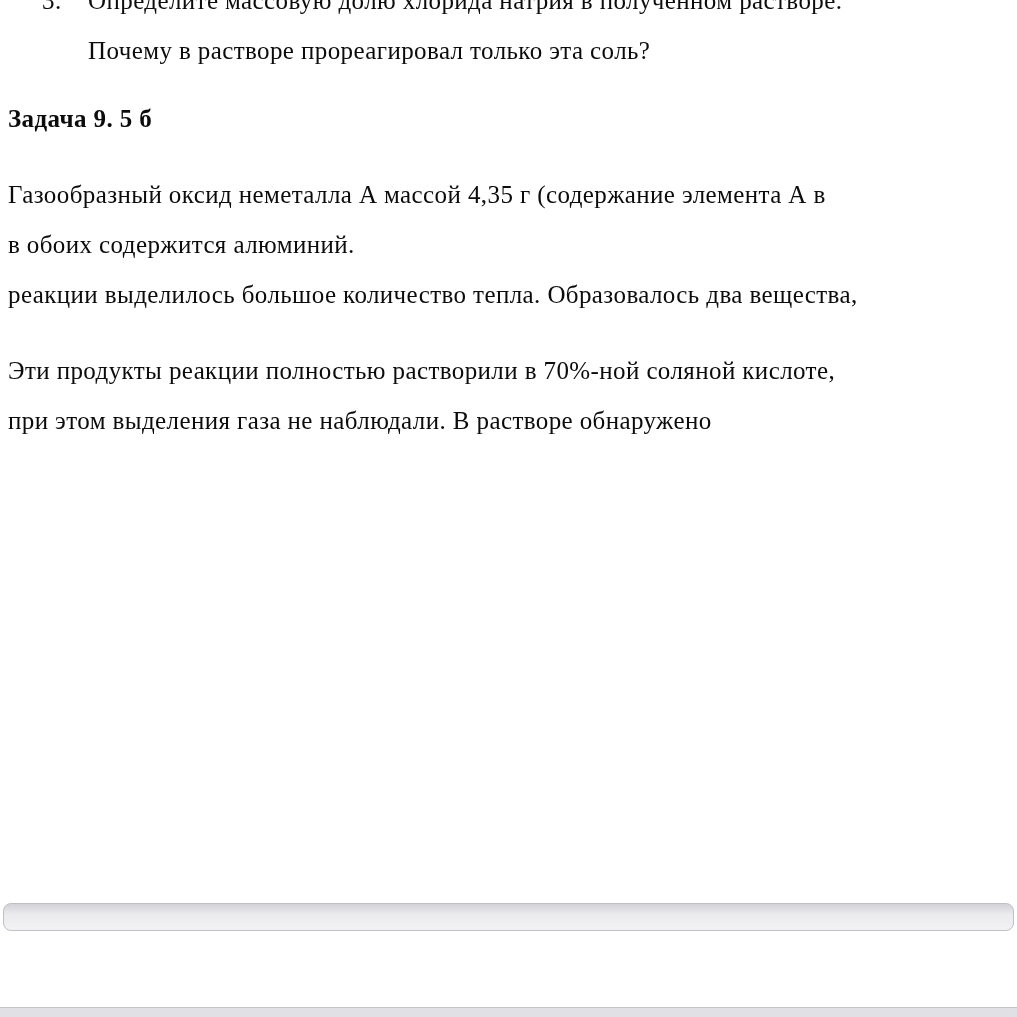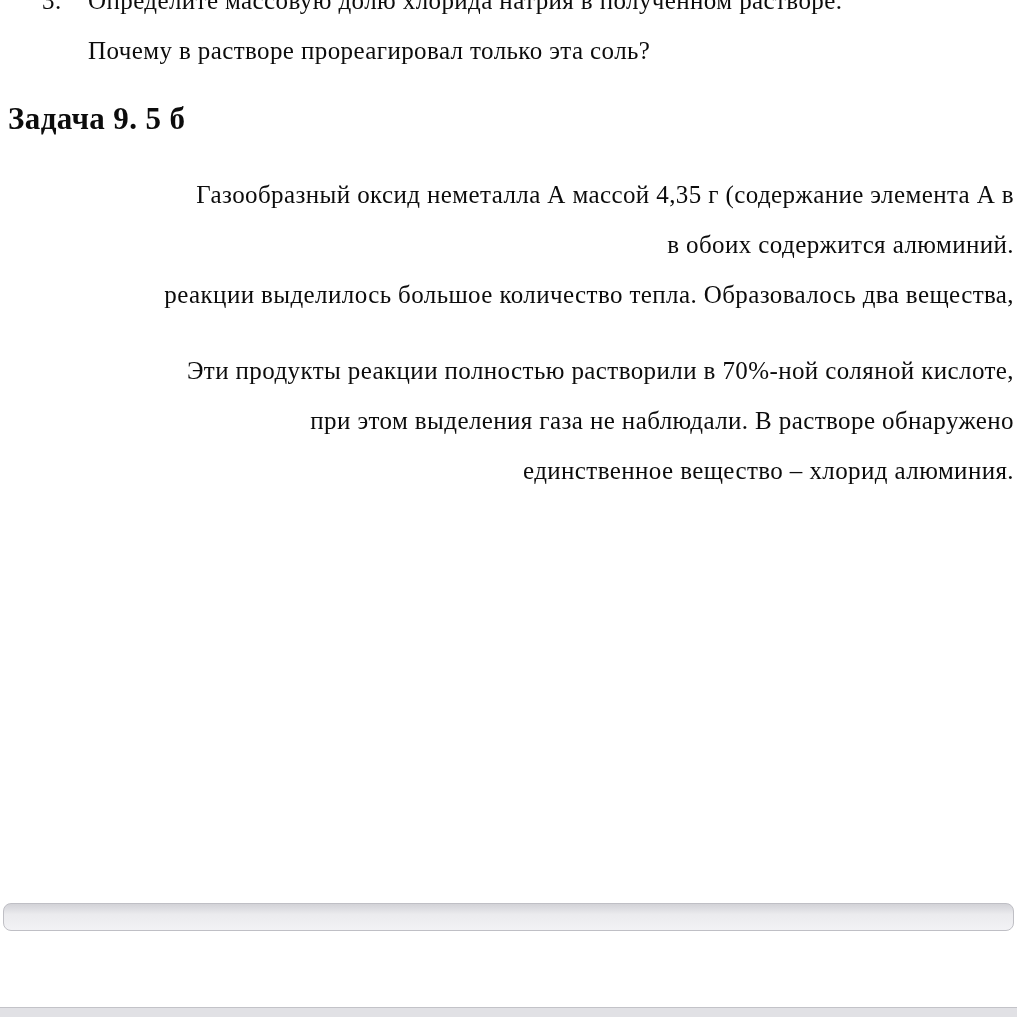--- a/index.html
+++ b/index.html
@@ -29,27 +29,26 @@
     position: relative;
     padding-left: 80px;
   }
   .list-item .num {
     position: absolute;
     left: 34px;
     top: 0;
   }
   .heading {
     margin: 18px 0 0 0;
-    font-size: 31px;
+    font-size: 25px;
     line-height: 50px;
     font-weight: bold;
   }
   .para {
     margin-top: 26px;
-    text-align: right;
   }
   .line {
     white-space: nowrap;
   }
   .scrollbar-track {
     position: absolute;
     left: 3px;
     right: 3px;
     top: 903px;
     height: 28px;
@@ -86,21 +85,20 @@
 
     <div class="para">
       <div class="line">Газообразный оксид неметалла А массой 4,35 г (содержание элемента А в</div>
       <div class="line">в обоих содержится алюминий.</div>
       <div class="line">реакции выделилось большое количество тепла. Образовалось два вещества,</div>
     </div>
 
     <div class="para">
       <div class="line">Эти продукты реакции полностью растворили в 70%-ной соляной кислоте,</div>
       <div class="line">при этом выделения газа не наблюдали. В растворе обнаружено</div>
-      <div class="line">единственное вещество – хлорид алюминия.</div>
     </div>
 
 
   </div>
 
   <div class="scrollbar-track"></div>
 
   <div class="bottom-strip"></div>
 
 </div>

